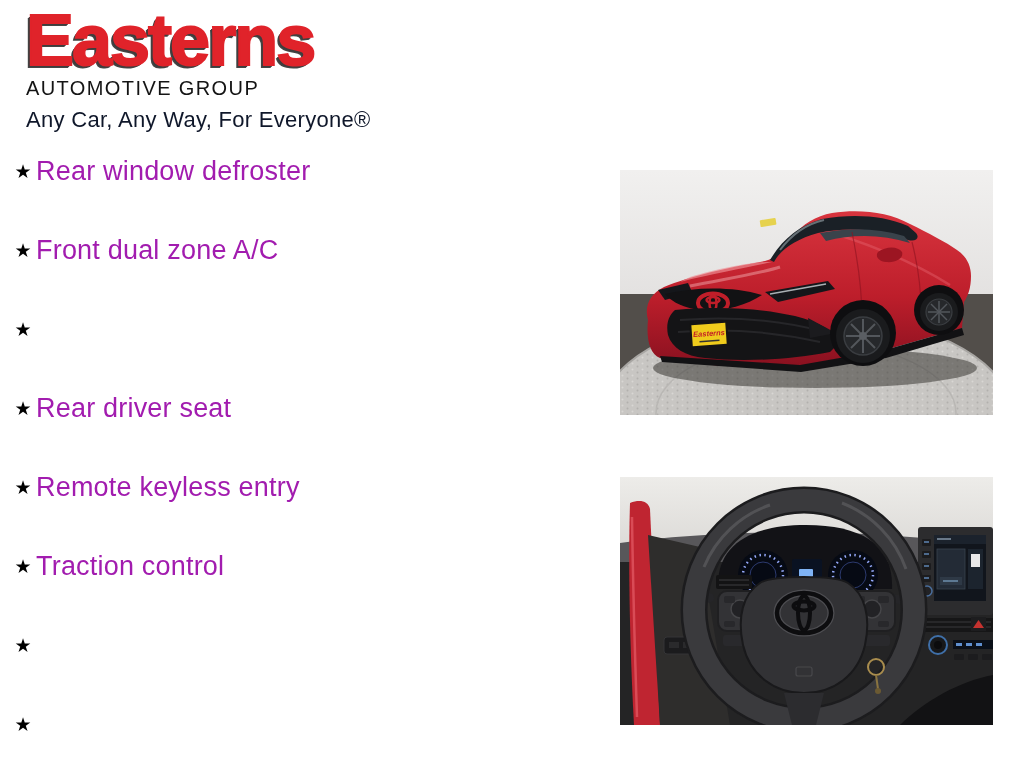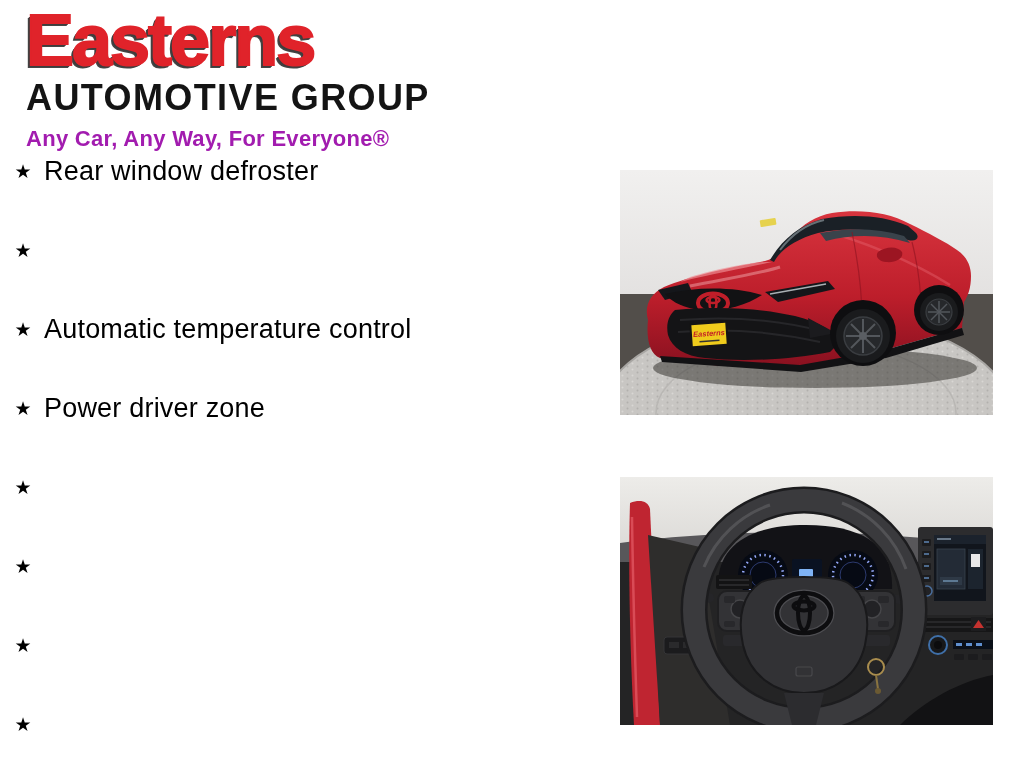--- a/index.html
+++ b/index.html
@@ -11,33 +11,33 @@
 
   
   .logo { position:absolute; left:26px; top:4px; }
   .brand {
     font-size:72px; font-weight:bold; line-height:1.0;
     color:#e0232a; letter-spacing:-2px;
     -webkit-text-stroke:2px #e0232a;
     text-shadow:-2px 2px 0 #3d3d3d, -3px 3px 0 #454545;
   }
   .division {
-    font-size:36px; font-weight:bold; color:#141414;
+    font-size:20px; font-weight:normal; color:#141414;
     letter-spacing:1.4px; margin-top:1px;
   }
   .tagline {
-    font-size:22px; font-weight:bold; color:#a21caf;
+    font-size:22px; font-weight:normal; color:#0f172a;
     letter-spacing:0.3px; margin-top:7px;
   }
 
   
   .features { position:absolute; left:10px; top:132px; list-style:none; margin:0; padding:0; }
   .feature { height:79px; display:flex; align-items:center; }
   .star { flex:0 0 26px; width:26px; text-align:center; font-size:19px; color:#000; }
-  .feature-text { margin-left:8px; font-size:27px; color:#000000; letter-spacing:0.2px; }
+  .feature-text { margin-left:0; font-size:27px; color:#a21caf; letter-spacing:0.2px; }
 
   
   .photo { position:absolute; left:620px; width:373px; }
   #photo-exterior { top:170px; height:245px; }
   #photo-interior { top:477px; height:248px; }
   .photo svg { display:block; width:100%; height:100%; }
 </style>
 </head>
 <body>
 
@@ -47,34 +47,36 @@
   <div class="tagline">Any Car, Any Way, For Everyone®</div>
 </div>
 
 <ul class="features">
   <li class="feature">
     <span class="star">★</span>
     <span class="feature-text">Rear window defroster</span>
   </li>
   <li class="feature">
     <span class="star">★</span>
-  </li>
-  <li class="feature">
-    <span class="star">★</span>
-    <span class="feature-text">Automatic temperature control</span>
-  </li>
-  <li class="feature">
-    <span class="star">★</span>
-    <span class="feature-text">Power driver zone</span>
-  </li>
-  <li class="feature">
-    <span class="star">★</span>
-  </li>
-  <li class="feature">
-    <span class="star">★</span>
+    <span class="feature-text">Front dual zone A/C</span>
+  </li>
+  <li class="feature">
+    <span class="star">★</span>
+  </li>
+  <li class="feature">
+    <span class="star">★</span>
+    <span class="feature-text">Rear driver seat</span>
+  </li>
+  <li class="feature">
+    <span class="star">★</span>
+    <span class="feature-text">Remote keyless entry</span>
+  </li>
+  <li class="feature">
+    <span class="star">★</span>
+    <span class="feature-text">Traction control</span>
   </li>
   <li class="feature">
     <span class="star">★</span>
   </li>
   <li class="feature">
     <span class="star">★</span>
   </li>
 </ul>
 
 <div class="photo" id="photo-exterior">

